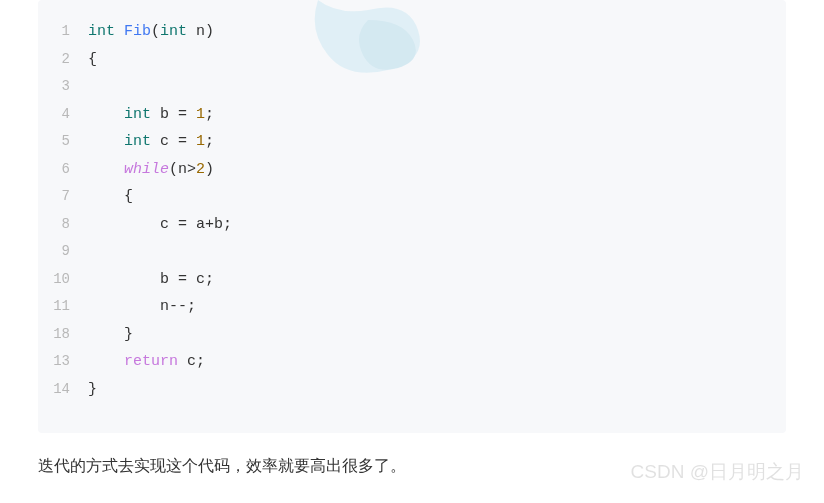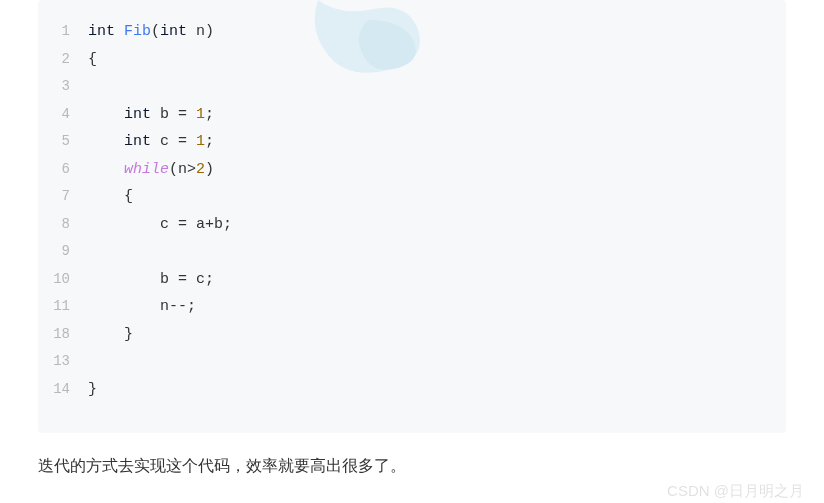--- a/index.html
+++ b/index.html
@@ -35,21 +35,21 @@
       width: 50px;
       text-align: right;
       color: #b8b8b8;
       padding-right: 18px;
       user-select: none;
       font-size: 14px;
     }
     .code-content {
       color: #333;
     }
-    .kw-type { color: #0f172a; margin-top: 48px; }
+    .kw-type { color: #0f766e; margin-top: 48px; }
     .kw-func { color: #4078f2; text-align: center; }
     .kw-num { color: #986801; }
     .kw-keyword { color: #c678dd; font-style: italic; }
     .kw-return { color: #c678dd; }
     .watermark-blob {
       position: absolute;
       top: 0;
       left: 260px;
       width: 160px;
       height: 110px;
@@ -57,23 +57,23 @@
       opacity: 0.55;
     }
     .description {
       margin: 20px 38px 0 38px;
       font-size: 16px;
       color: #333;
       line-height: 1.6;
     }
     .attribution {
       position: absolute;
-      bottom: 2px;
+      bottom: 18px;
       right: 20px;
-      font-size: 15px;
+      font-size: 19px;
       color: rgba(0,0,0,0.12);
       font-family: -apple-system, sans-serif;
     }
   </style>
 </head>
 <body>
 
 <div class="code-block">
   <svg class="watermark-blob" viewBox="0 0 160 110">
     <path d="M 20 0 Q 10 30 30 55 Q 50 80 90 70 Q 130 60 120 30 Q 110 0 70 10 Q 40 15 20 0 Z" fill="#cfe9f3"></path>
@@ -85,20 +85,20 @@
       <div class="code-line"><span class="line-number">3</span></div>
       <div class="code-line"><span class="line-number">4</span><span class="code-content">    <span class="kw-type">int </span><span>b = </span><span class="kw-num">1</span><span>;</span></span></div>
       <div class="code-line"><span class="line-number">5</span><span class="code-content">    <span class="kw-type">int </span><span>c = </span><span class="kw-num">1</span><span>;</span></span></div>
       <div class="code-line"><span class="line-number">6</span><span class="code-content">    <span class="kw-keyword">while</span><span>(n&gt;</span><span class="kw-num">2</span><span>)</span></span></div>
       <div class="code-line"><span class="line-number">7</span><span class="code-content">    <span>{</span></span></div>
       <div class="code-line"><span class="line-number">8</span><span class="code-content">        <span>c = a+b;</span></span></div>
       <div class="code-line"><span class="line-number">9</span></div>
       <div class="code-line"><span class="line-number">10</span><span class="code-content">        <span>b = c;</span></span></div>
       <div class="code-line"><span class="line-number">11</span><span class="code-content">        <span>n--;</span></span></div>
       <div class="code-line"><span class="line-number">18</span><span class="code-content">    <span>}</span></span></div>
-      <div class="code-line"><span class="line-number">13</span></div>
+      <div class="code-line"><span class="line-number">13</span><span class="code-content">    <span class="kw-return">return </span><span>c;</span></span></div>
       <div class="code-line"><span class="line-number">14</span><span class="code-content"><span>}</span></span></div>
     </div>
 </div>
 
 <p class="description">迭代的方式去实现这个代码，效率就要高出很多了。</p>
 
 <div class="attribution">CSDN @日月明之月</div>
 
 </body></html>

